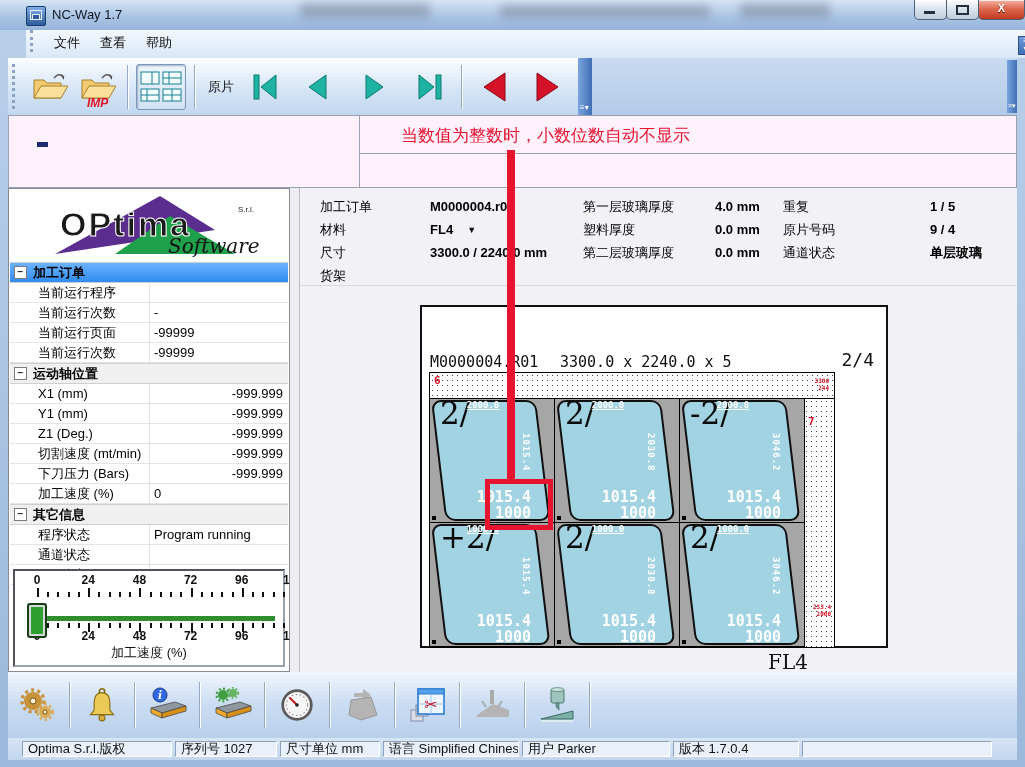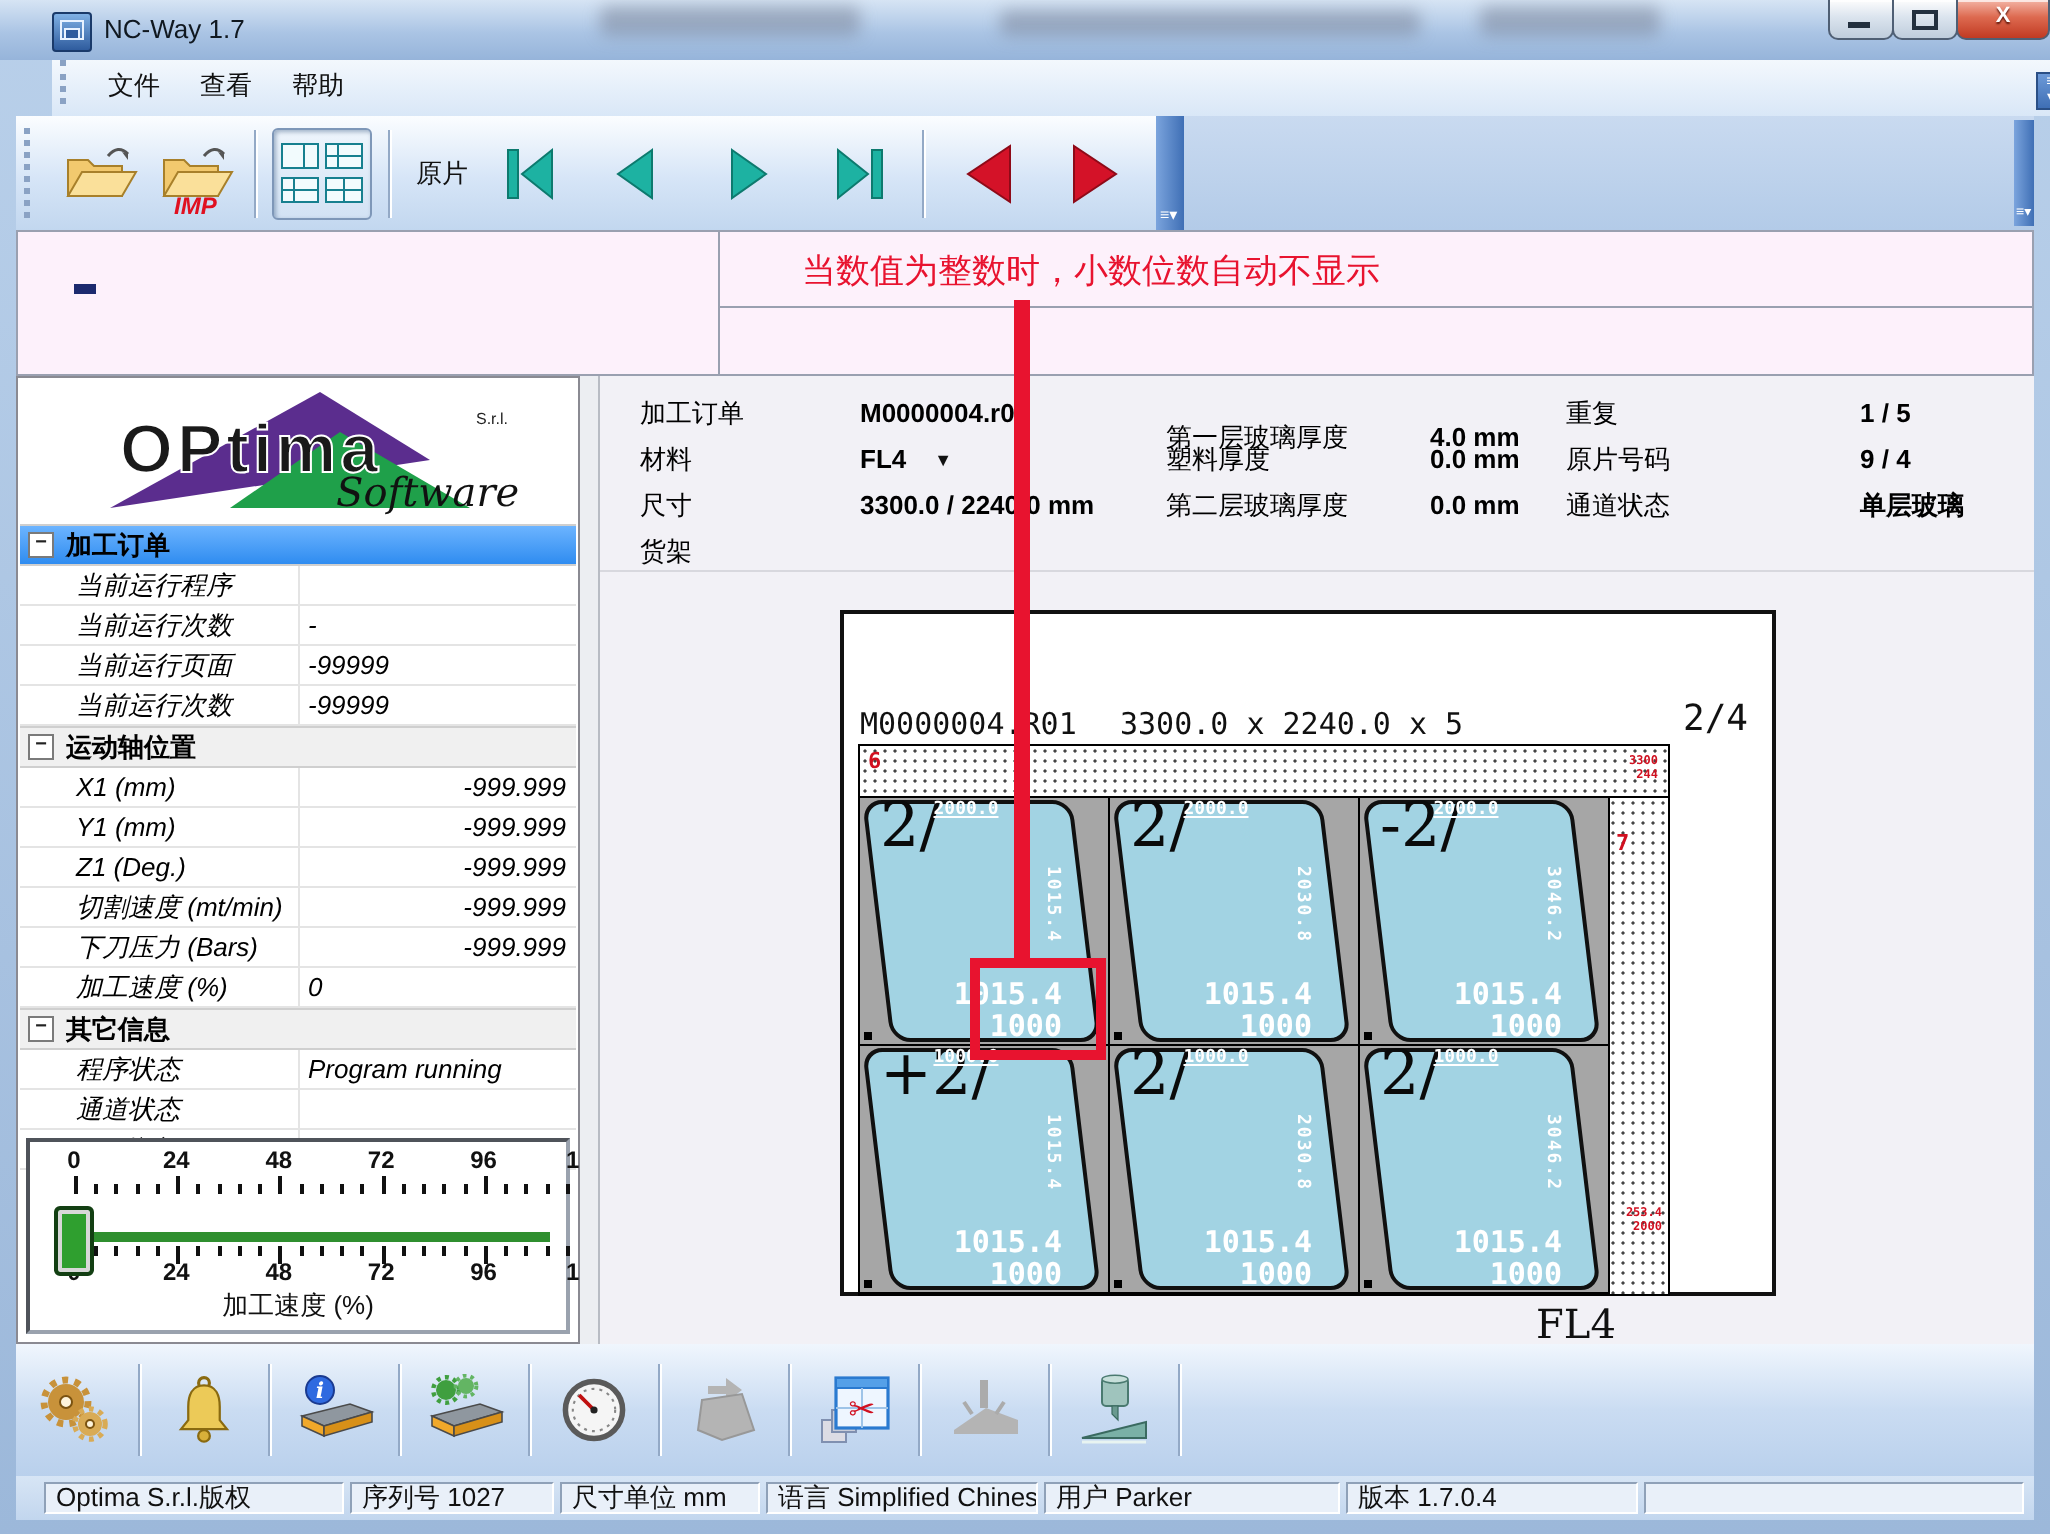--- a/index.html
+++ b/index.html
@@ -63,21 +63,21 @@
   .scrollstrip{left:282px;top:0;width:10px;height:484px;background:#eceef2;border-right:1px solid #b8bcc4;box-sizing:border-box;}
   .rpanel{left:292px;top:0;width:717px;height:484px;background:#f2f1f6;}
   .logo-box{left:1px;top:1px;width:278px;height:72px;background:#fff;border-bottom:1px solid #c8c8c8;}
   
   .pg{left:1px;top:73px;width:278px;}
   .pg-header{height:19px;display:flex;align-items:center;background:#f0f0f0;
     border-top:1px solid #cfcfcf;border-bottom:1px solid #cfcfcf;font-weight:bold;font-size:13px;color:#000;}
   .pg-header.sel{background:linear-gradient(#6cb4ff,#2f8cf0);}
   .pg-box{width:11px;height:11px;border:1px solid #7a7a7a;background:#fff;font-size:10px;line-height:9px;
     text-align:center;margin:0 6px 0 4px;color:#222;}
-  .pg-row{height:19px;display:flex;border-bottom:1px solid #e4e4e4;font-size:13px;color:#000;font-style:italic;}
+  .pg-row{height:19px;display:flex;border-bottom:1px solid #e4e4e4;font-size:13px;color:#000;}
   .pg-label{width:140px;padding-left:28px;border-right:1px solid #e4e4e4;white-space:nowrap;overflow:hidden;
     display:flex;align-items:center;box-sizing:border-box;}
   .pg-value{flex:1;padding-left:4px;display:flex;align-items:center;}
   .pg-value.r{justify-content:flex-end;padding-right:5px;}
   
   .slider-box{left:4px;top:380px;width:272px;height:98px;background:#fff;
     border:2px inset #9aa2ae;box-sizing:border-box;}
   .tickrow{position:absolute;left:0;width:100%;height:10px;}
   .tick{position:absolute;bottom:0;width:2px;background:#111;}
   .tickrow.bot .tick{top:0;bottom:auto;}
@@ -428,21 +428,21 @@
         <div class="info-row" style="top: 53px;">
           <span class="lab" style="width: 110px;">尺寸</span>
           <span class="val">3300.0 / 2240.0 mm</span>
         </div>
         <div class="info-row" style="top: 76px;">
           <span class="lab" style="width: 110px;">货架</span>
           <span class="val"></span>
         </div>
       </div>
     <div class="abs info-col" id="info-col2" style="left:283px;">
-        <div class="info-row" style="top: 7px; margin-top: 12px;">
+        <div class="info-row" style="top: 7px;">
           <span class="lab" style="width: 132px;">第一层玻璃厚度</span>
           <span class="val">4.0 mm</span>
         </div>
         <div class="info-row" style="top: 30px;">
           <span class="lab" style="width: 132px;">塑料厚度</span>
           <span class="val">0.0 mm</span>
         </div>
         <div class="info-row" style="top: 53px;">
           <span class="lab" style="width: 132px;">第二层玻璃厚度</span>
           <span class="val">0.0 mm</span>
@@ -646,15 +646,15 @@
   </div>
   <div class="bsep"></div>
 </div>
 
 <div class="abs statusbar" id="status-bar">
     <div class="sfield" style="width: 150px; margin-left: 14px;">Optima S.r.l.版权</div>
     <div class="sfield" style="width: 102px;">序列号 1027</div>
     <div class="sfield" style="width: 100px;">尺寸单位 mm</div>
     <div class="sfield" style="width: 136px;">语言 Simplified Chinese</div>
     <div class="sfield" style="width: 148px;">用户 Parker</div>
-    <div class="sfield" style="width: 146px;">版本 1.7.0.4</div>
+    <div class="sfield" style="width: 126px;">版本 1.7.0.4</div>
     <div class="sfield" style="width: 190px;"></div>
   </div>
 
 </body></html>

